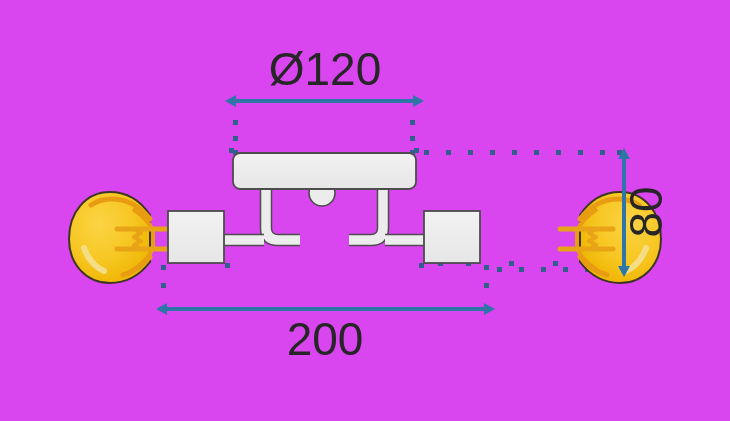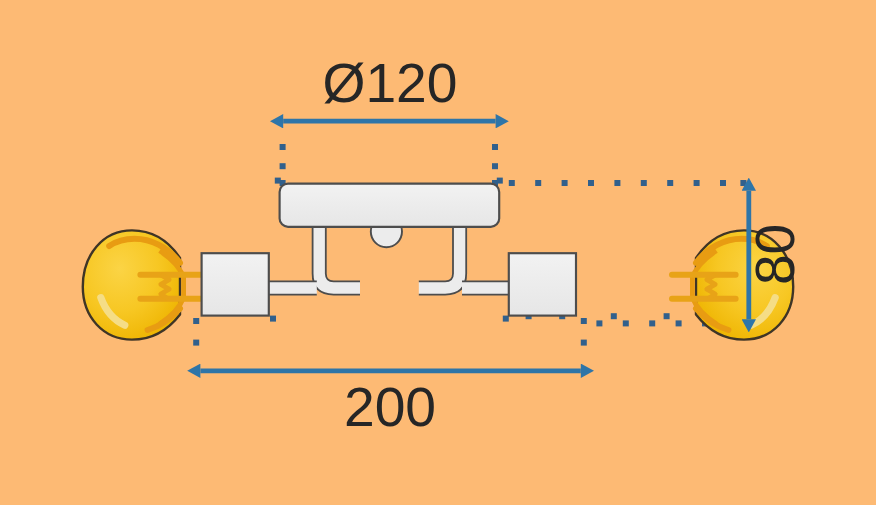--- a/index.html
+++ b/index.html
@@ -10,21 +10,21 @@
   body {
     width: 730px;
     height: 421px;
     font-family: "Liberation Sans", sans-serif;
     overflow: hidden;
   }
   #drawing-root {
     position: relative;
     width: 730px;
     height: 421px;
-    background: #fdba74;
+    background: #d946ef;
   }
   #drawing-svg {
     display: block;
     width: 730px;
     height: 421px;
   }
   .dim-text {
     font-family: "Liberation Sans", sans-serif;
     font-weight: 400;
     fill: #262626;

